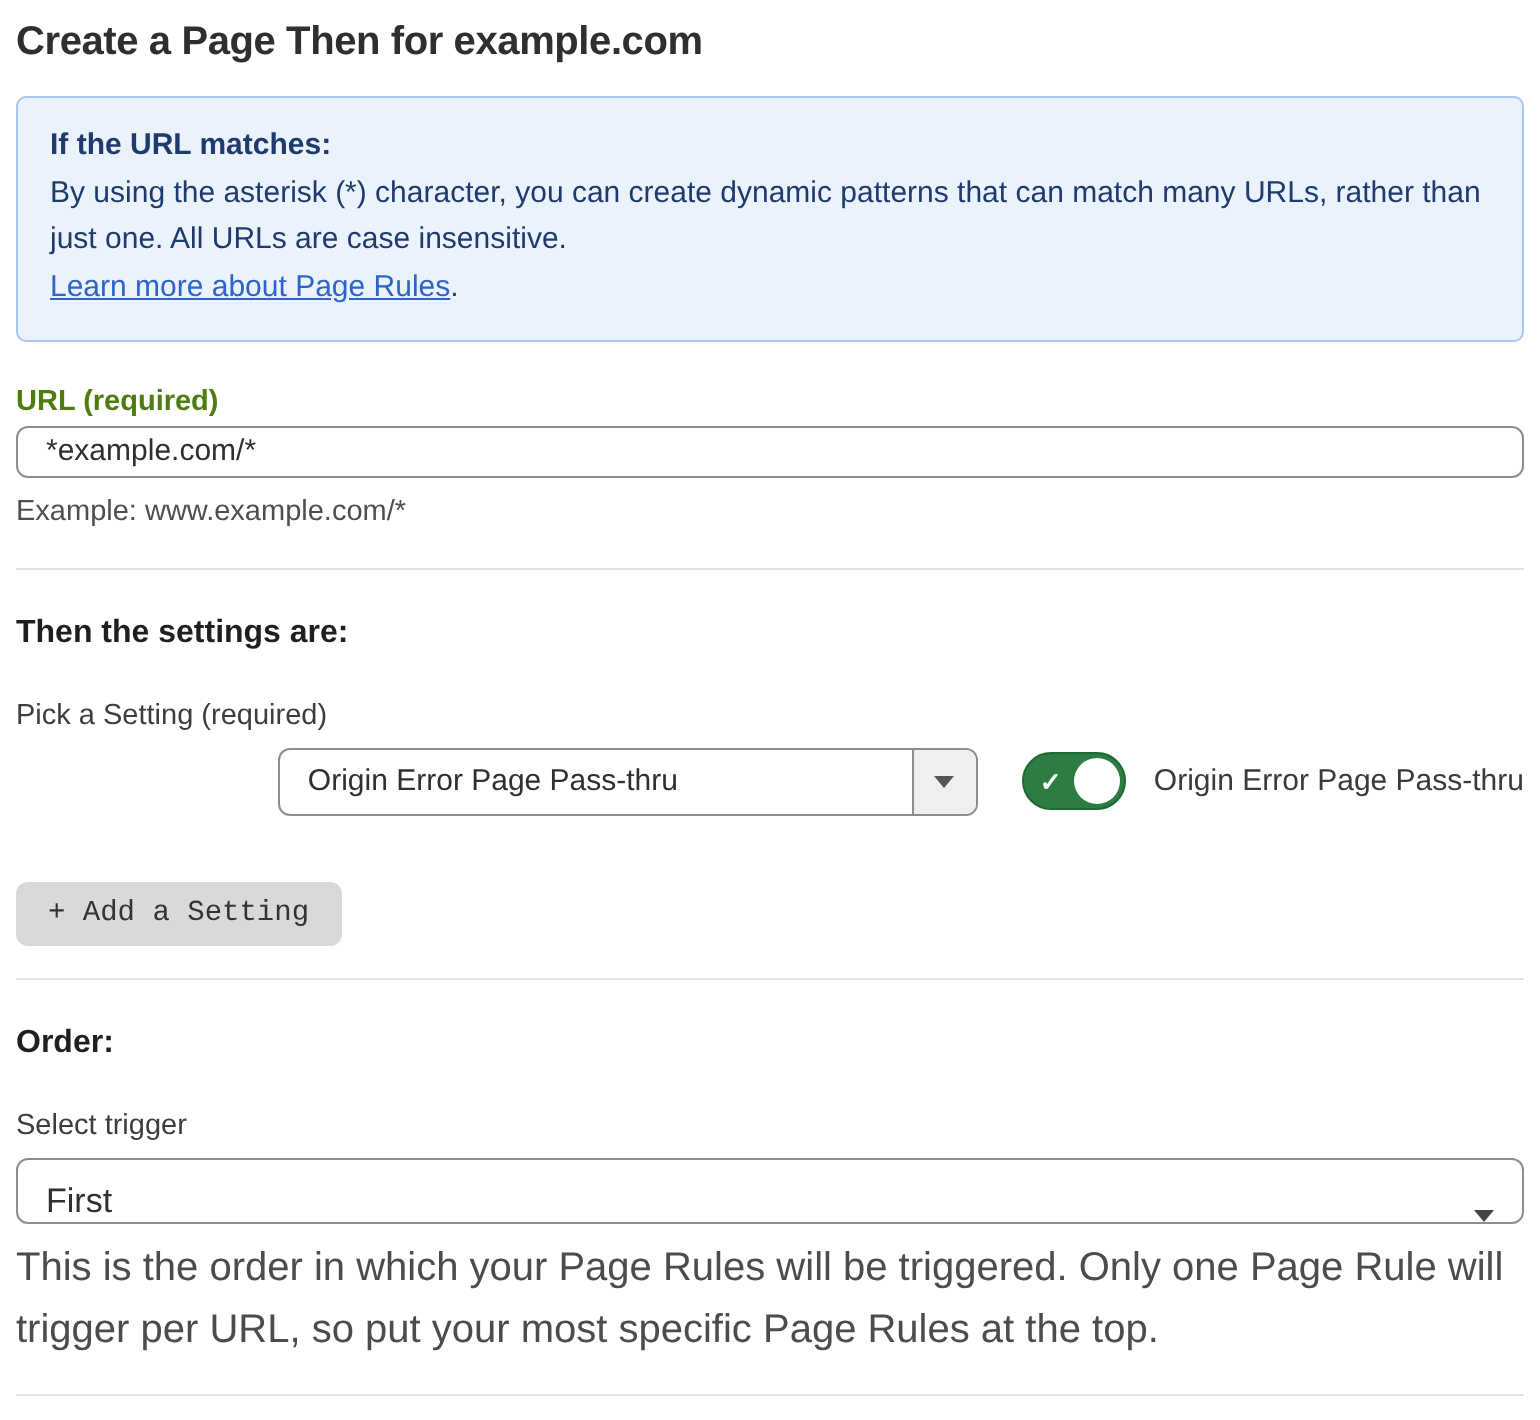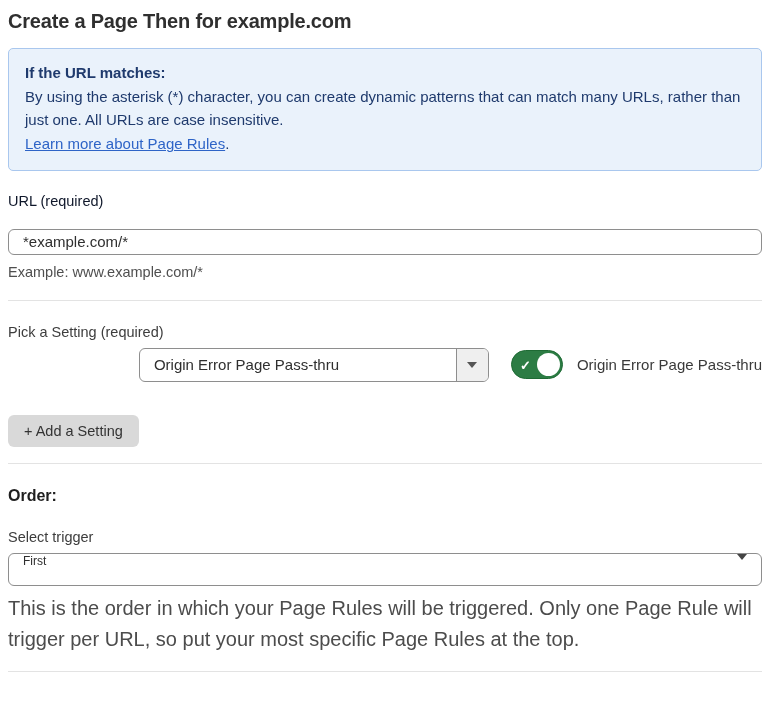--- a/index.html
+++ b/index.html
@@ -24,22 +24,23 @@
     background:var(--info-bg);
     border:1px solid var(--info-border);
     border-radius:5px;
     padding:12px 16px 14px 16px;
     color:var(--info-text);
     font-size:15px;line-height:1.58;
   }
   .info-heading{font-weight:bold;}
   .info-link{color:var(--link);text-decoration:underline;cursor:pointer;}
   .field-label{
-    display:block;font-size:14.5px;color:#0f172a;
-    margin:22px 0 20px 0;
+    display:block;font-size:14.5px;color:#4d7c0f;
+    margin:22px 0 4px 0;
+    font-weight:bold;
   }
   .text-input{
     display:block;width:100%;height:26px;
     border:1px solid var(--field-border);border-radius:6px;
     padding:0 14px;font-size:15px;color:#2f2f2f;
     font-family:"Liberation Sans",sans-serif;background:#fff;
   }
   .helper{font-size:14.5px;color:#4f4f4f;margin-top:7px;line-height:1.5;}
   hr{border:none;border-top:1px solid var(--divider);margin:16px 0 23px 0;}
   h2{font-size:16px;font-weight:bold;color:#1f1f1f;margin:0 0 24px 0;}
@@ -74,28 +75,28 @@
     position:absolute;left:8px;top:50%;transform:translateY(-50%);
     color:#fff;font-size:13px;font-weight:bold;line-height:1;
   }
   .toggle-knob{
     position:absolute;right:2px;top:2px;width:23px;height:23px;
     background:#fff;border-radius:50%;
   }
   .toggle-text{margin-left:14px;font-size:15px;color:#3a3a3a;}
   .btn{
     display:inline-block;border:none;border-radius:6px;
-    font-family:Liberation Sans, sans-serif;font-size:14.5px;
+    font-family:Liberation Mono, monospace;font-size:14.5px;
     height:32px;padding:0 16px;cursor:pointer;color:#333;
     background:var(--secondary-button);
   }
   .select{
-    display:flex;align-items:flex-start;justify-content:space-between;
+    display:flex;align-items:flex-end;justify-content:space-between;
     width:100%;height:33px;border:1px solid var(--field-border);
-    border-radius:6px;padding:0 14px;font-size:12px;color:#2f2f2f;
+    border-radius:6px;padding:0 14px;font-size:17px;color:#2f2f2f;
     background:#fff;cursor:pointer;
   }
   .order-helper{font-size:20px;color:#4c4c4c;line-height:1.55;margin-top:7px;}
 </style>
 </head>
 <body>
 
 <div class="page">
 
   <h1>Create a Page Then for example.com</h1>
@@ -105,20 +106,21 @@
     <div class="info-body">By using the asterisk (*) character, you can create dynamic patterns that can match many URLs, rather than just one. All URLs are case insensitive.</div>
     <div class="info-link-line"><a class="info-link">Learn more about Page Rules</a><span>.</span></div>
   </div>
 
   <label class="field-label">URL (required)</label>
   <input type="text" class="text-input" value="*example.com/*" style="">
   <div class="helper">Example: www.example.com/*</div>
 
   <hr>
 
+  <h2>Then the settings are:</h2>
 
   <label class="sub-label">Pick a Setting (required)</label>
 
   <div class="setting-row">
     <div class="combobox">
       <span class="combobox-value">Origin Error Page Pass-thru</span>
       <span class="combobox-btn">
         <span class="caret"></span>
       </span>
     </div>

